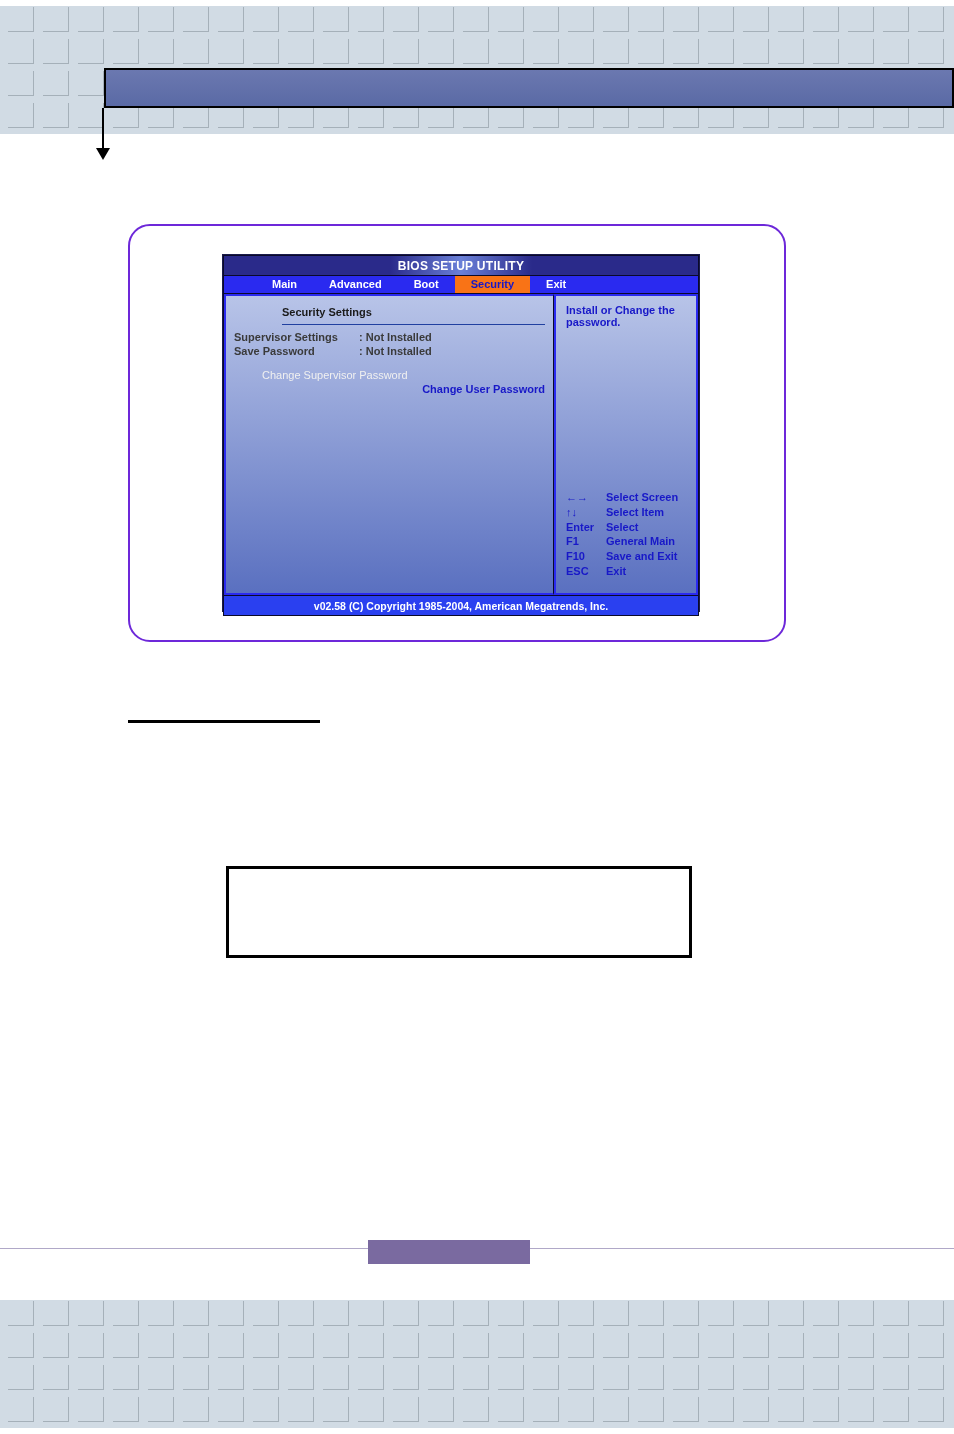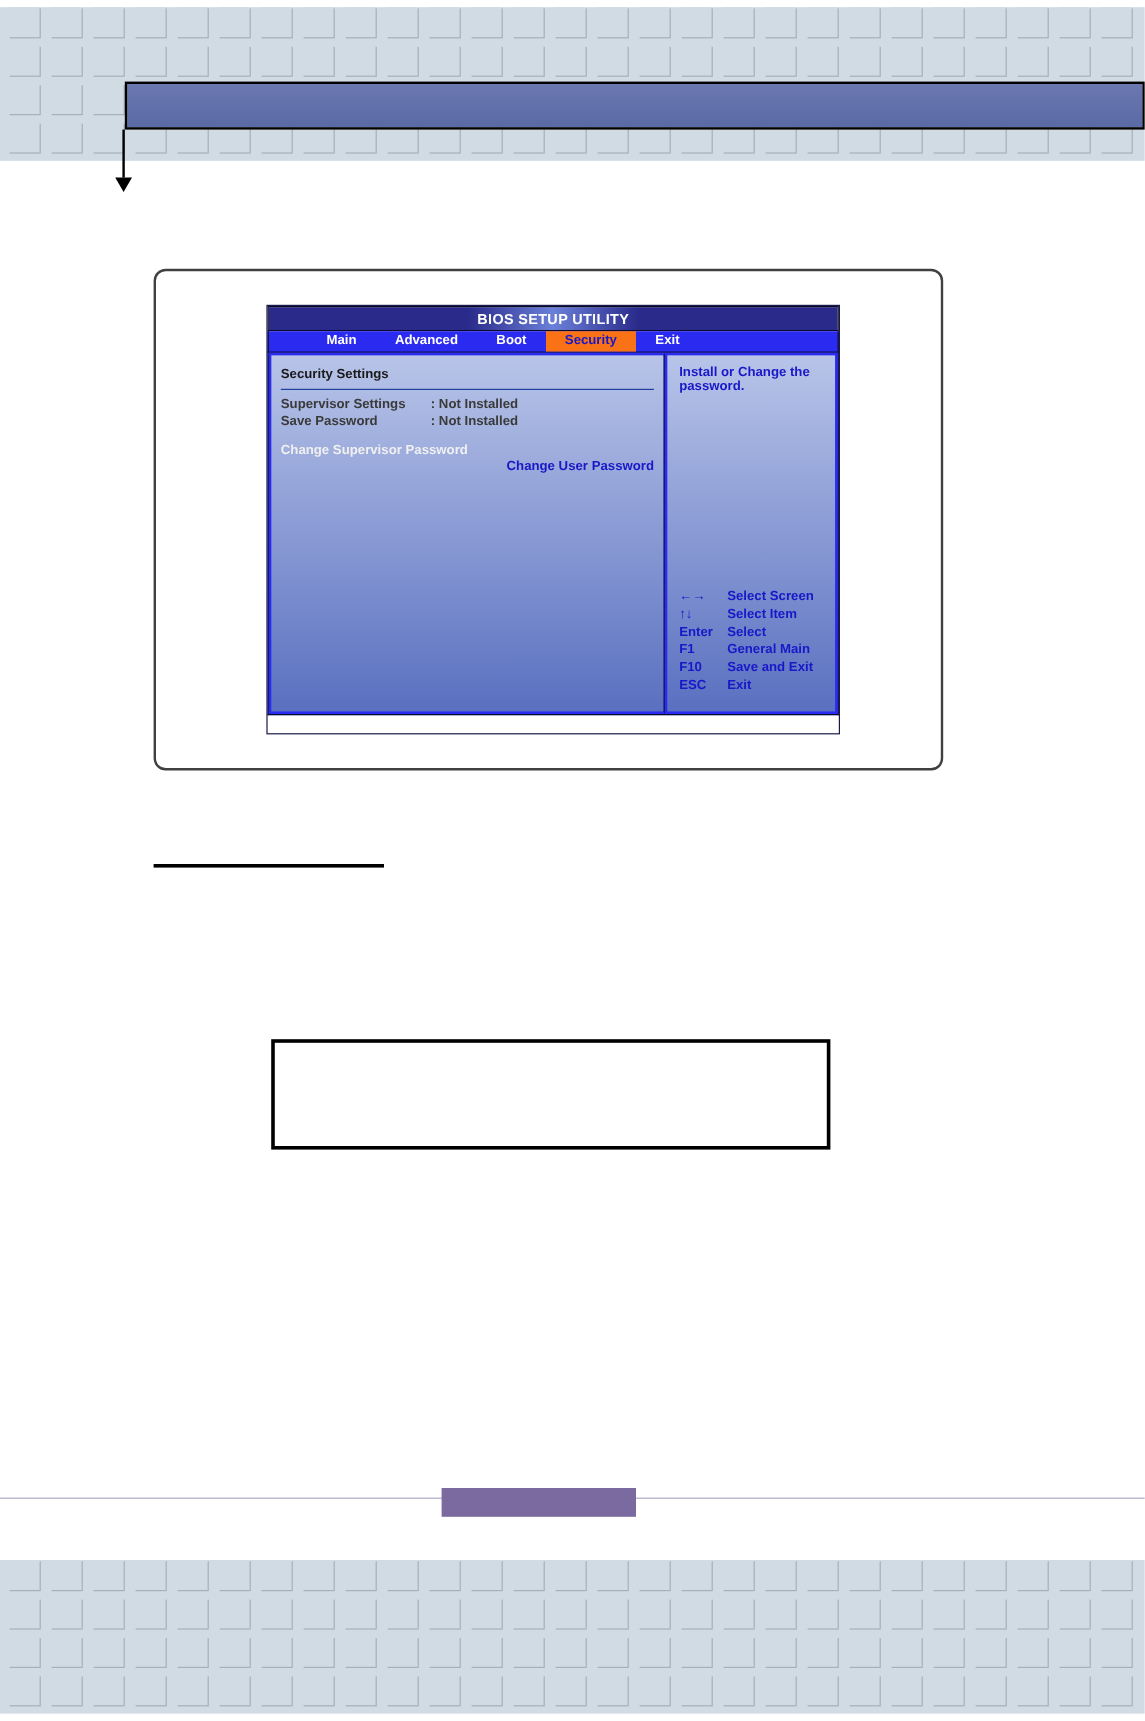--- a/index.html
+++ b/index.html
@@ -60,22 +60,22 @@
     border-right: 7px solid transparent;
     border-top: 12px solid #000;
   }
 
   .bios-card {
     position: absolute;
     top: 224px;
     left: 128px;
     width: 658px;
     height: 418px;
-    border: 2px solid #404040;
-    border-radius: 10px;
+    border: 2px solid #6d28d9;
+    border-radius: 22px;
     background: #fff;
   }
 
   .bios-win {
     position: absolute;
     top: 28px;
     left: 92px;
     width: 478px;
     height: 358px;
     border: 1px solid #1a1a4a;
@@ -123,30 +123,31 @@
     border-right: 1px solid #0a0a2a;
     padding: 10px 8px;
     font-size: 11px;
   }
   .bios-left .heading {
     font-weight: bold;
     color: #1a1a1a;
     margin-bottom: 6px;
     border-bottom: 1.5px solid #2040a0;
     padding-bottom: 6px;
+    margin-left: 48px;
   }
   .bios-left .row-st {
     display: flex;
     font-weight: bold;
     color: #3a3a3a;
     margin-bottom: 2px;
   }
   .bios-left .row-st .lbl { width: 125px; }
   .bios-left .blank { height: 10px; }
-  .bios-left .hl { color: #f0f0f0; font-weight: bold; margin-bottom: 2px; }
+  .bios-left .hl { color: #f0f0f0; font-weight: normal; margin-bottom: 2px; margin-left: 28px; }
   .bios-left .opt { color: #1818c8; font-weight: bold; text-align: right; }
 
   .bios-right {
     flex: 1;
     background: linear-gradient(#b8c4e8, #5a70c0);
     border: 2px solid #2a2af0;
     padding: 8px 10px;
     font-size: 11px;
     color: #1818c8;
     font-weight: bold;
@@ -382,20 +383,21 @@
               <span class="k">F10</span>
               <span>Save and Exit</span>
             </div>
           <div class="krow">
               <span class="k">ESC</span>
               <span>Exit</span>
             </div>
         </div>
       </div>
     </div>
+    <div class="bios-footer">v02.58 (C) Copyright  1985-2004, American Megatrends, Inc.</div>
   </div>
 </div>
 
 <div class="underline-strip"></div>
 
 <div class="inner-box"></div>
 
 <div class="footer-line"></div>
 <div class="footer-chip"></div>
 

